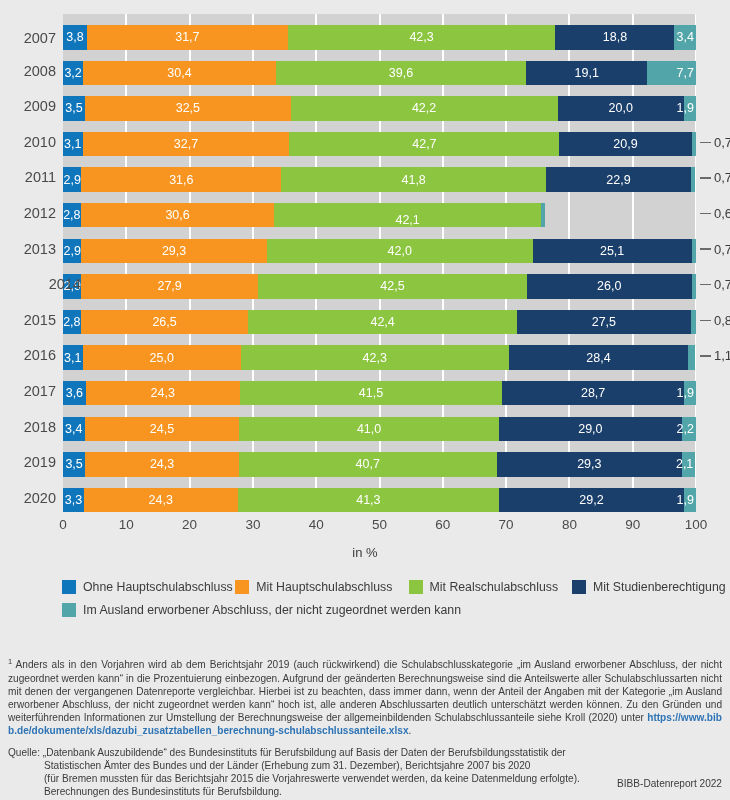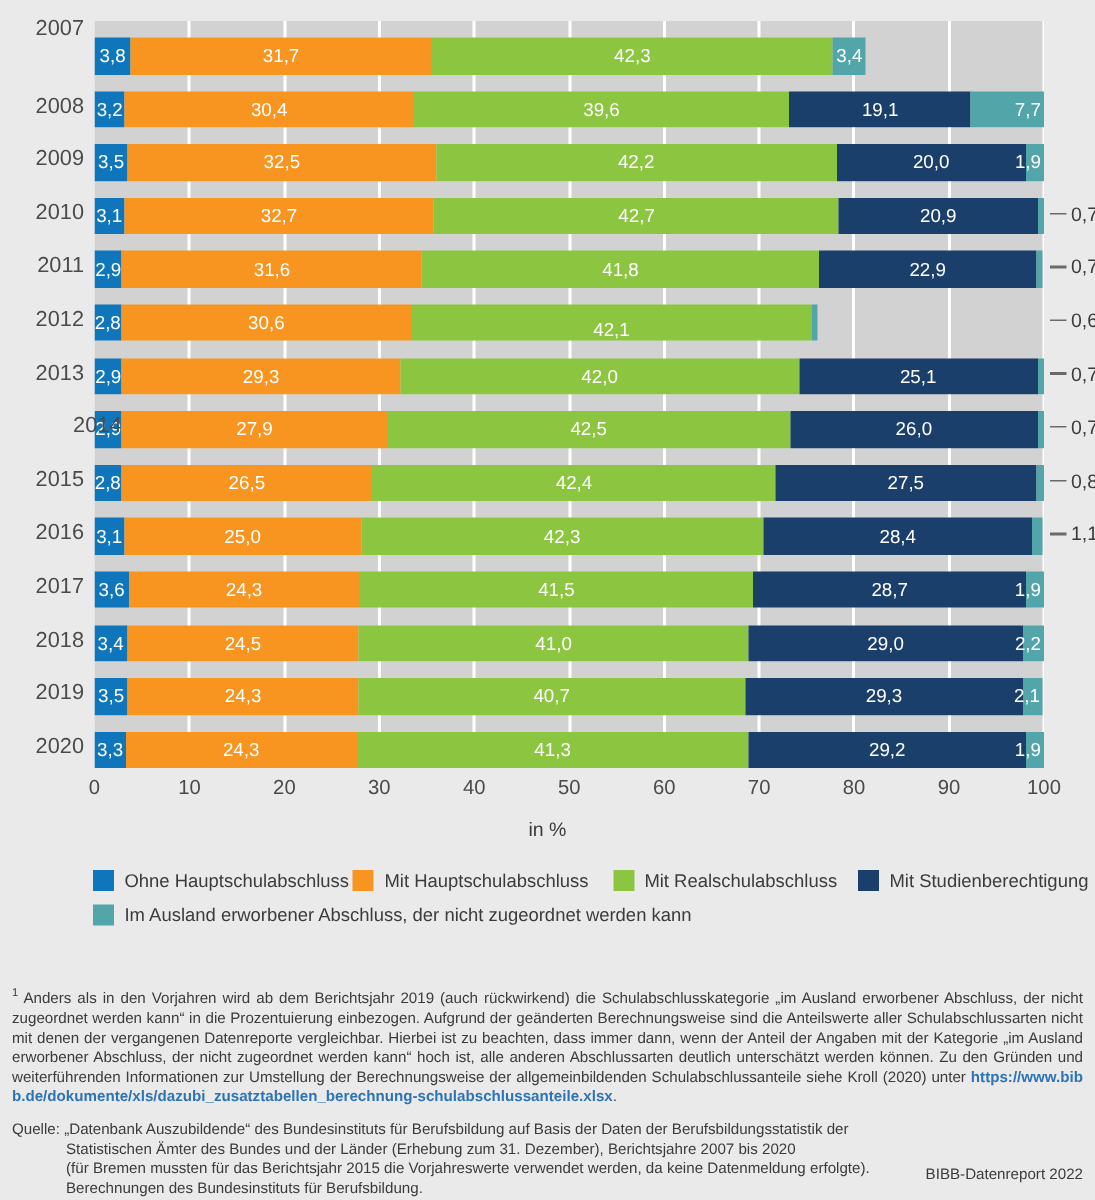--- a/index.html
+++ b/index.html
@@ -121,20 +121,23 @@
             <div class="bar">
               <div class="seg s0" style="width: 24.054px;">
                 <span class="seg-label">3,8</span>
               </div>
               <div class="seg s1" style="width: 200.661px;">
                 <span class="seg-label">31,7</span>
               </div>
               <div class="seg s2" style="width: 267.759px;">
                 <span class="seg-label">42,3</span>
               </div>
+              <div class="seg s3" style="width: 119.004px;">
+                <span class="seg-label">18,8</span>
+              </div>
               <div class="seg s4" style="width: 21.522px;">
                 <span class="seg-label" style="position: absolute; right: 2px;">3,4</span>
               </div>
             </div>
           </div>
           <div class="row-wrap">
             <div class="band">
               <div class="gtick" style="left: 62.3px;"></div>
               <div class="gtick" style="left: 125.6px;"></div>
               <div class="gtick" style="left: 188.9px;"></div>
@@ -515,21 +518,21 @@
                 <span class="seg-label">29,2</span>
               </div>
               <div class="seg s4" style="width: 12.027px;">
                 <span class="seg-label" style="position: absolute; right: 2px;">1,9</span>
               </div>
             </div>
           </div>
         </div>
     </div>
     <div id="ylabels">
-        <div class="ylabel" style="top: 11px;">2007</div>
+        <div class="ylabel" style="top: 30px;">2007</div>
         <div class="ylabel" style="top: 62.6px;">2008</div>
         <div class="ylabel" style="top: 98.2px;">2009</div>
         <div class="ylabel" style="top: 133.8px;">2010</div>
         <div class="ylabel" style="top: 169.4px;">2011</div>
         <div class="ylabel" style="top: 205px;">2012</div>
         <div class="ylabel" style="top: 240.6px;">2013</div>
         <div class="ylabel" style="top: 276.2px; padding-left: 25px;">2014</div>
         <div class="ylabel" style="top: 311.8px;">2015</div>
         <div class="ylabel" style="top: 347.4px;">2016</div>
         <div class="ylabel" style="top: 383px;">2017</div>

